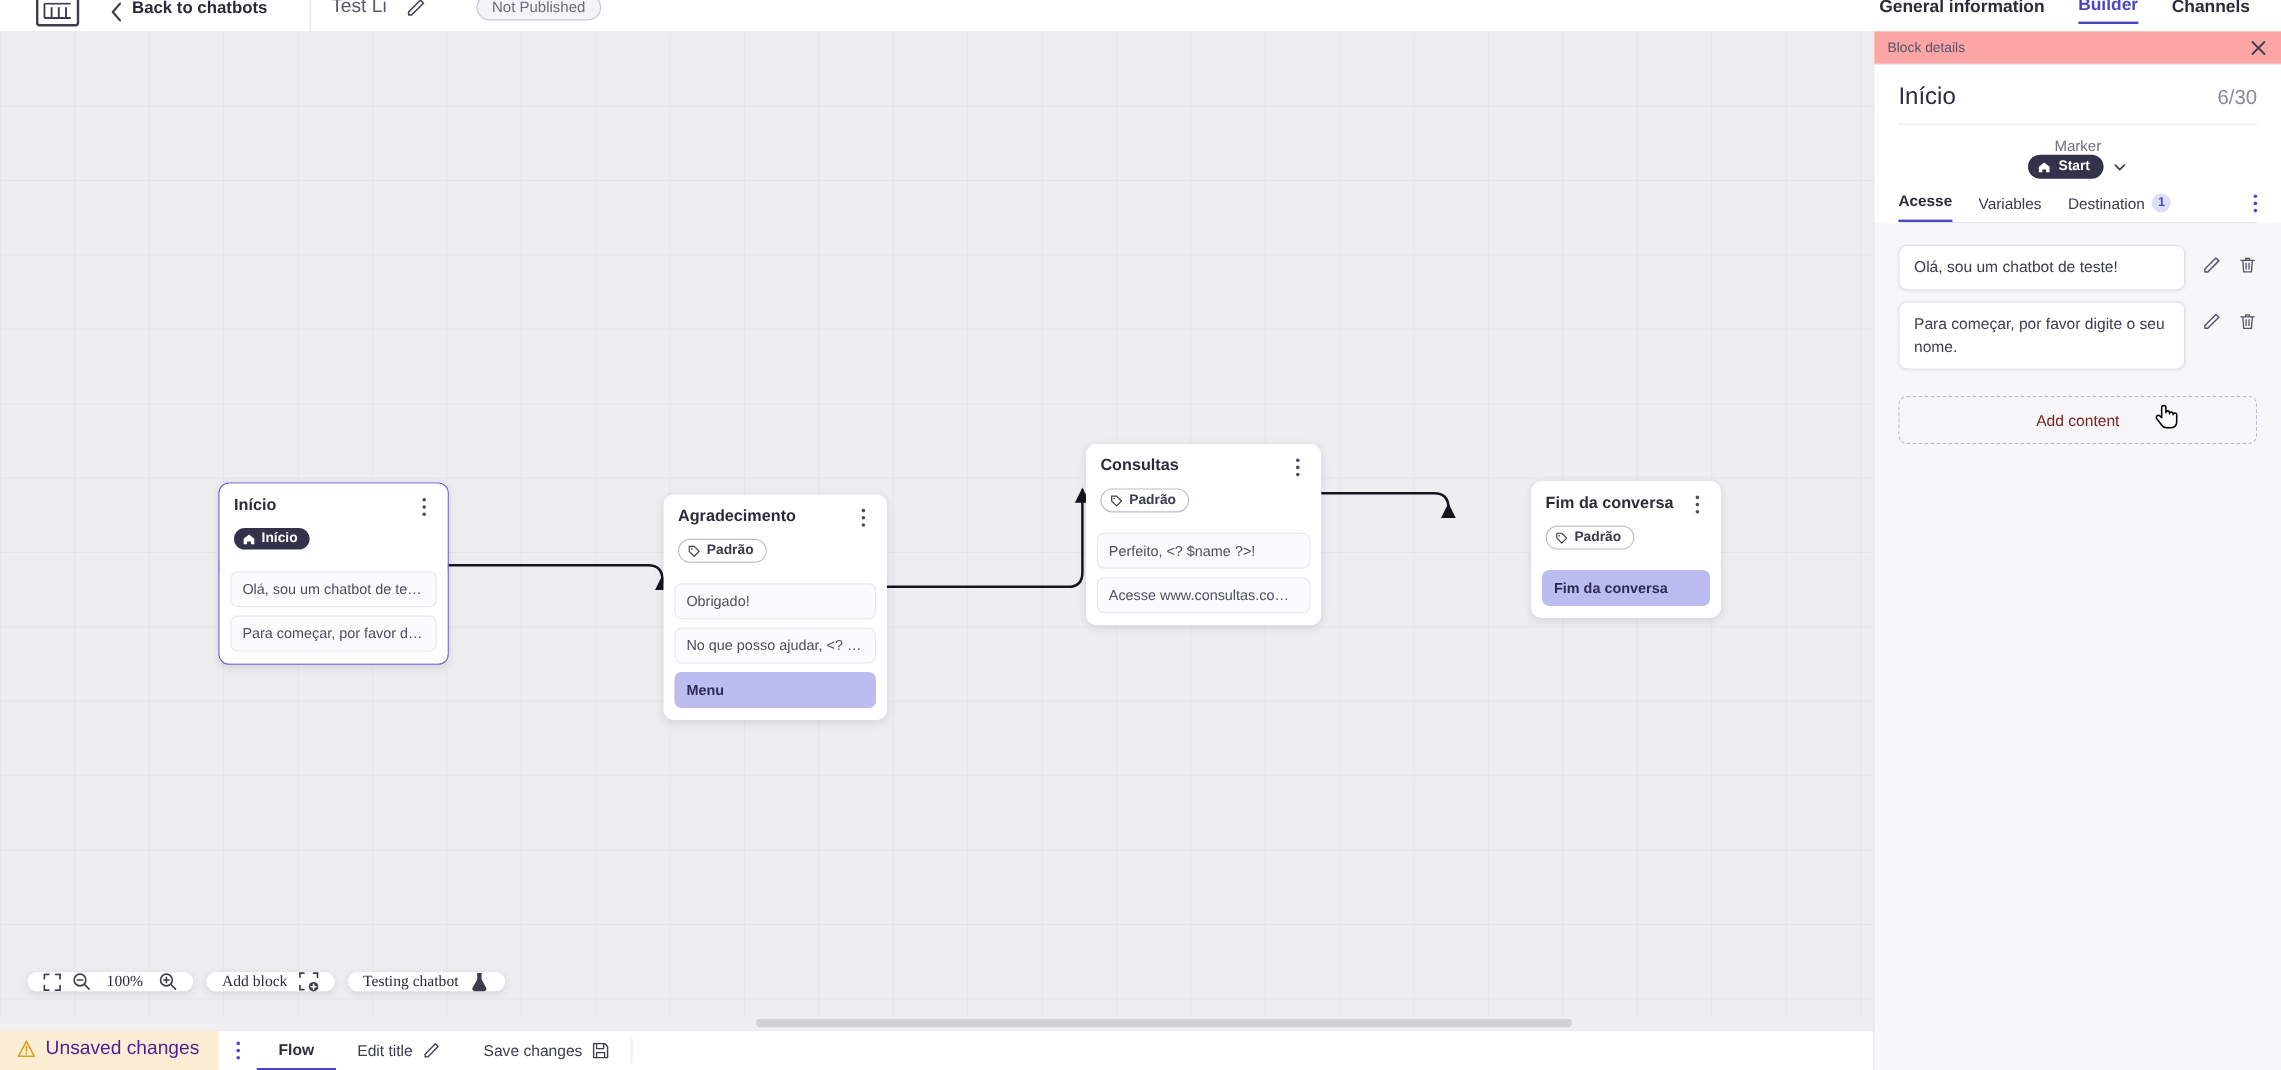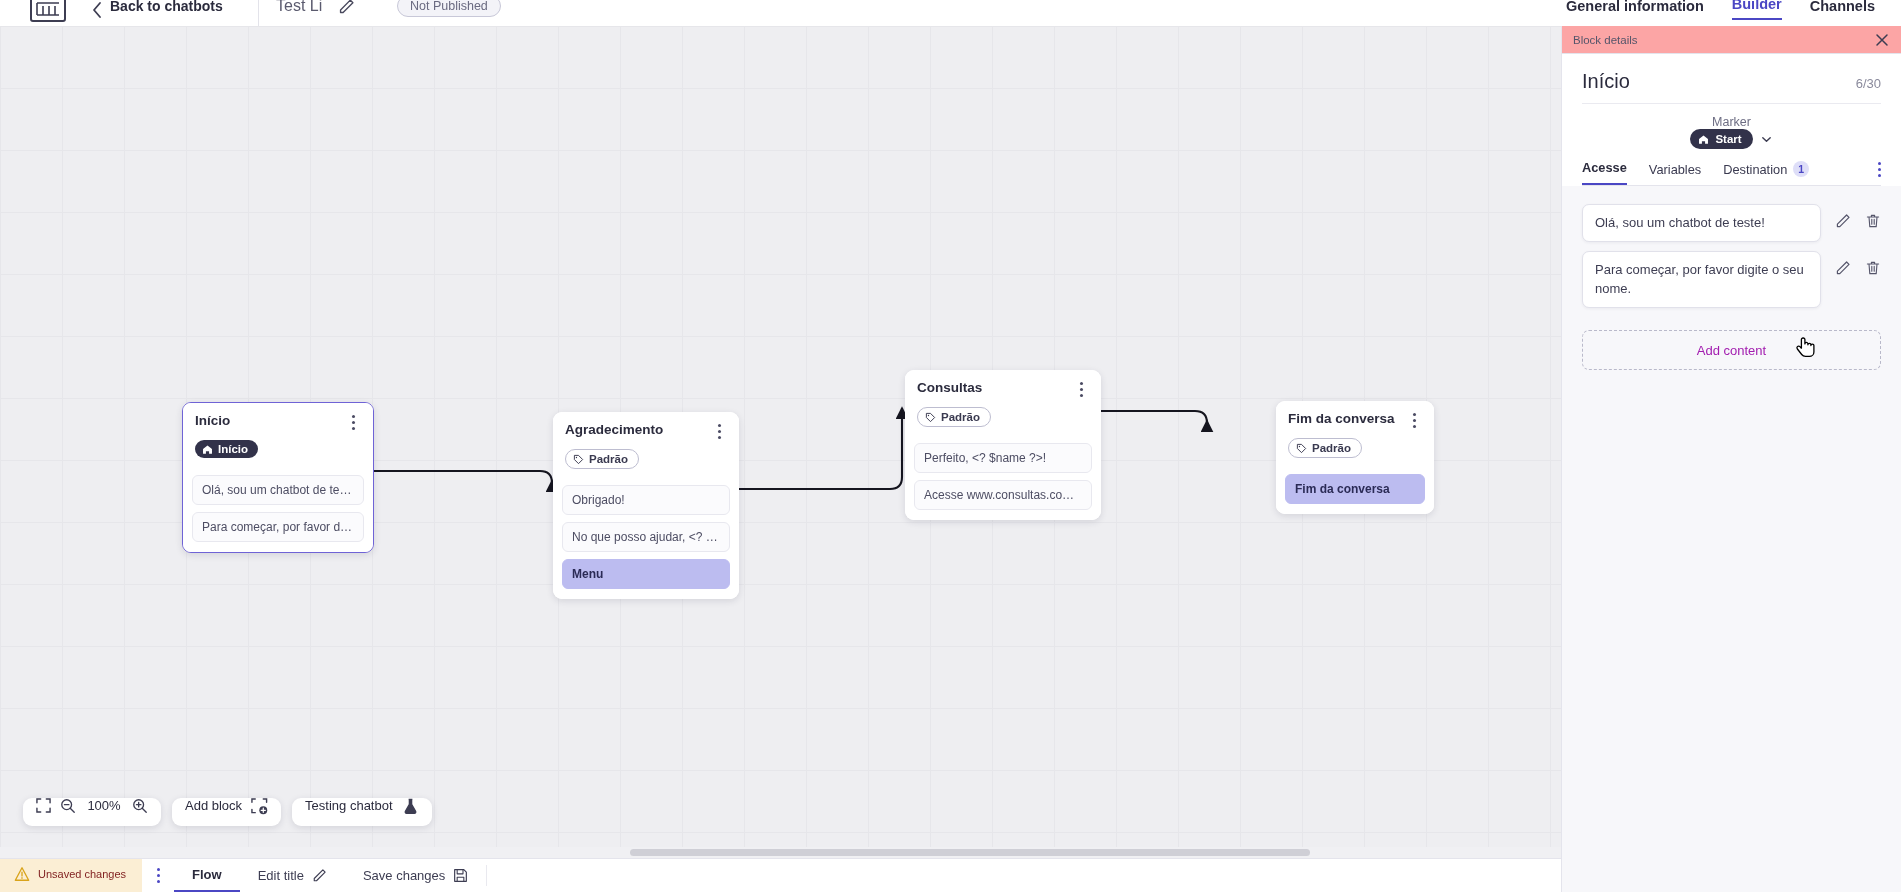--- a/index.html
+++ b/index.html
@@ -110,22 +110,22 @@
   
   .connectors { position: absolute; inset: 0; z-index: 2; pointer-events: none; }
 
   
   .float-toolbar {
     position: absolute; left: 23px; bottom: 32px;
     display: flex; align-items: center; gap: 11px; z-index: 10;
   }
   .pill {
     background: #ffffff; border-radius: 9px; box-shadow: 0 2px 7px rgba(40,40,70,0.13);
-    height: 28px; display: flex; align-items: flex-start; gap: 9px;
-    padding: 0 13px; font-size: 13px; color: #2b2b3d; cursor: pointer; white-space: nowrap;
+    height: 16px; display: flex; align-items: center; gap: 9px;
+    padding: 0 13px; font-size: 13px; color: #2b2b3d; cursor: pointer; white-space: nowrap; font-family: Liberation Serif, serif;
   }
   .pill .ic { display: flex; align-items: center; color: #3d3d52; }
   .zoom-level { font-size: 13px; font-weight: 400; color: #2b2b3d; min-width: 38px; text-align: center; }
 
   
   .hscroll-track {
     position: absolute; left: 0; bottom: 0; width: 1561px; height: 11px;
     background: #f0f0f3; z-index: 12;
   }
   .hscroll-thumb {
@@ -145,21 +145,21 @@
     padding: 0 11px;
   }
   .panel-bar-title { font-size: 11.5px; color: #55556a; }
   .close-x { width: 16px; height: 16px; color: #3d3d52; cursor: pointer; }
   .panel-body { background: #ffffff; padding: 0 20px; }
   .panel-title-row {
     display: flex; align-items: baseline; justify-content: space-between;
     padding: 16px 0 10px 0; border-bottom: 1px solid #eaeaf0;
   }
   .panel-title { font-size: 20px; font-weight: 400; color: #2b2b3d; }
-  .panel-counter { font-size: 13px; color: #8a8a9c; }
+  .panel-counter { font-size: 17px; color: #8a8a9c; }
   .marker-row {
     display: flex; align-items: center; justify-content: space-between;
     padding: 11px 0 9px 0;
     flex-direction: column;
   }
   .marker-label { font-size: 12.5px; color: #6e6e84; }
   .marker-right { display: flex; align-items: center; gap: 7px; }
   .marker-pill {
     display: inline-flex; align-items: center; gap: 6px;
     background: #32324a; color: #ffffff; border-radius: 20px;
@@ -194,35 +194,35 @@
     background: #ffffff; border: 1px solid #e1e1ea; border-radius: 7px;
     box-shadow: 0 1px 3px rgba(40,40,70,0.06);
     padding: 9px 12px; font-size: 13px; color: #3d3d52; line-height: 1.42;
   }
   .row-actions { display: flex; align-items: center; gap: 14px; padding: 9px 0 0 14px; flex: 0 0 auto; }
   .act-icon { width: 16px; height: 16px; color: #55556a; cursor: pointer; }
   .add-content {
     margin: 22px 20px 0 20px;
     border: 1px dashed #b9b9ca; border-radius: 7px;
     height: 40px; display: flex; align-items: center; justify-content: center;
-    font-size: 13px; color: #a21caf; cursor: pointer; background: transparent;
+    font-size: 13px; color: #7f1d1d; cursor: pointer; background: transparent;
   }
 
   
   .cursor { position: absolute; z-index: 90; pointer-events: none; }
 
   
   .bottombar {
     position: absolute; left: 0; bottom: 0; width: 1561px; height: 34px;
     background: #ffffff; border-top: 1px solid #e4e4ec;
     display: flex; align-items: stretch; z-index: 35;
   }
   .unsaved {
     background: #fbeed4; display: flex; align-items: center; gap: 8px;
-    padding: 0 16px 4px 14px; font-size: 11px; color: #7f1d1d; white-space: nowrap;
+    padding: 0 16px 4px 14px; font-size: 16px; color: #4c1d95; white-space: nowrap;
   }
   .bb-kebab { display: flex; flex-direction: column; gap: 3px; align-items: center;
               justify-content: center; width: 32px; cursor: pointer; }
   .bb-kebab i { width: 3px; height: 3px; border-radius: 50%; background: #4b47c4; display: block; }
   .bb-item {
     display: flex; align-items: center; gap: 8px; padding: 0 18px;
     font-size: 13px; color: #3d3d52; cursor: pointer; white-space: nowrap; text-align: right;
   }
   .bb-item.active { color: #2b2b3d; font-weight: 600; border-bottom: 2.5px solid #4b47c4; }
   .bb-sep { width: 1px; background: #e9e9ef; margin: 6px 0; }

